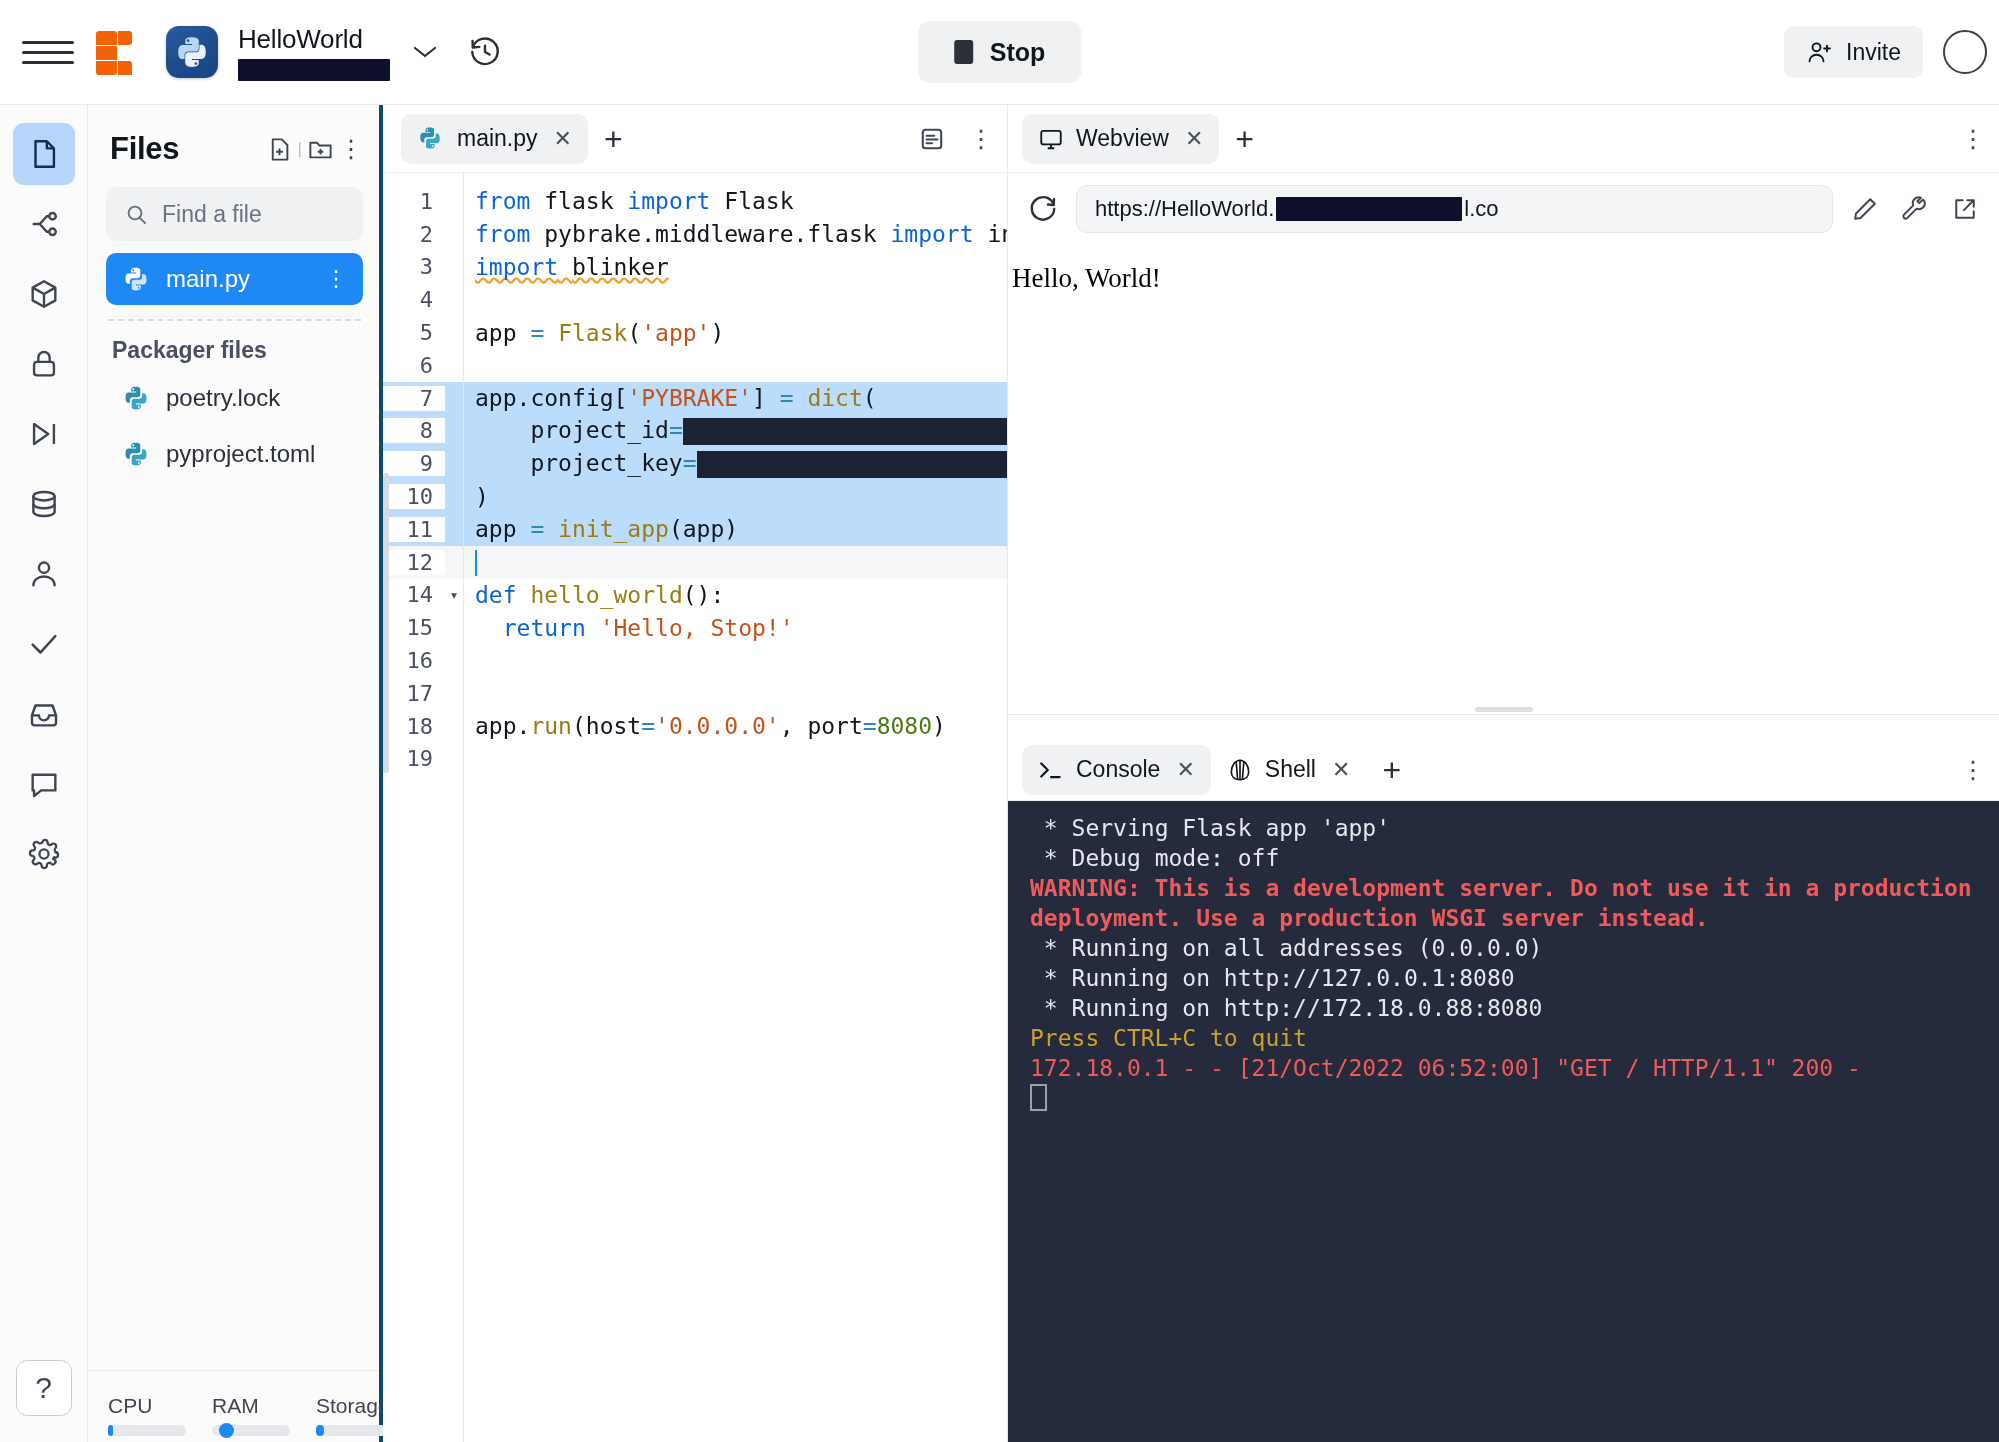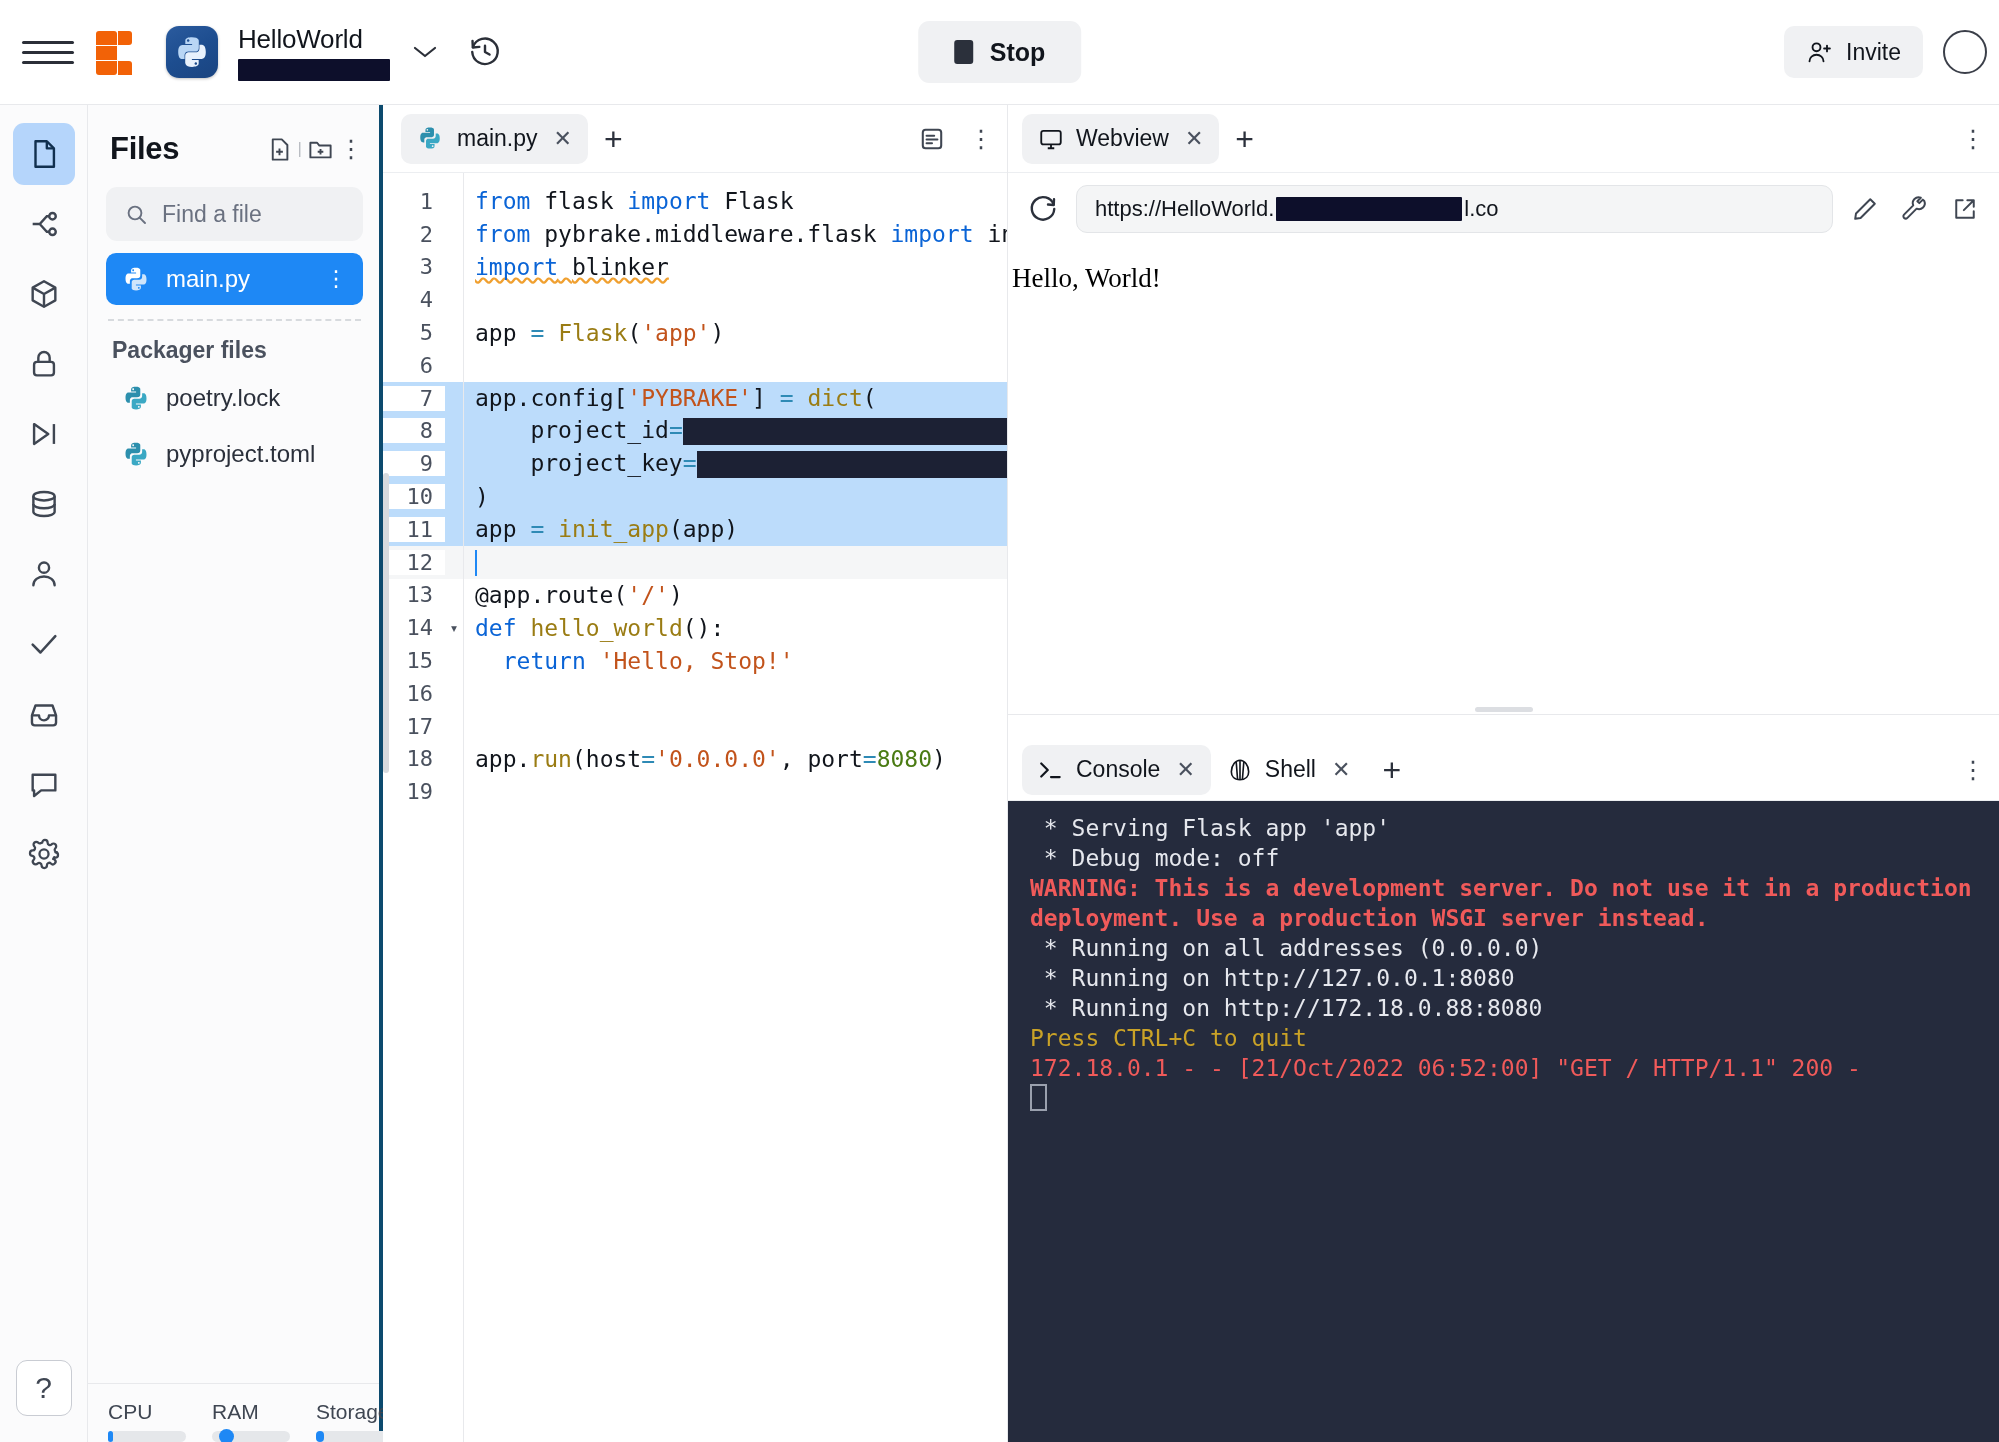--- a/index.html
+++ b/index.html
@@ -111,21 +111,21 @@
   }
   .file-row.sel { background:#1e88f5; color:#fff; }
   .file-row .kebab { margin-left:auto; color:#fff; font-size:22px; letter-spacing:0; line-height:.6;}
   .divider-dash { margin:14px 18px 0 20px; border-top:2px dashed #d7dade; }
   .group-label { padding:16px 0 4px 24px; font-size:23px; font-weight:700; color:#4a515e; }
   .file-row.plain { margin-top:4px; }
   .pyglyph { width:28px; height:28px; flex:0 0 28px; }
 
   .statusbar {
     margin-top:auto; border-top:1px solid #e8e9ec;
-    height:59px; display:flex; align-items:center; gap:0; padding:16px 14px 0 20px;
+    height:72px; display:flex; align-items:center; gap:0; padding:16px 14px 0 20px;
   }
   .meter { display:flex; flex-direction:column; gap:7px; margin-right:26px; }
   .meter .mlbl { font-size:21px; color:#3f4652; }
   .meter .track { width:78px; height:11px; background:#e5e7ea; border-radius:7px; position:relative; }
   .meter .fill { position:absolute; left:0; top:0; height:11px; border-radius:7px; background:#1e88f5; }
   .meter .dot { position:absolute; top:-2px; width:15px; height:15px; border-radius:50%; background:#1e88f5;}
   .chev-up { margin-left:auto; color:#3f4652; font-size:22px; cursor:pointer; }
 
   
   .editor-pane { flex:1; display:flex; flex-direction:column; min-width:0; background:#fff;
@@ -467,21 +467,20 @@
           <div class="code-line"><span class="ln">6</span><span class="fold"></span><span class="ctext"></span></div>
 
           <div class="code-line hl-row" style="width:840px"><span class="ln" style="background:#fff">7</span><span class="fold" style="background:#fff"></span><span class="ctext"><span class="pl">app</span><span class="pl">.config</span><span class="pl">[</span><span class="str">'PYBRAKE'</span><span class="pl">]</span> <span class="op">=</span> <span class="fn">dict</span><span class="pl">(</span></span></div>
           <div class="code-line hl-row" style="width:840px"><span class="ln" style="background:#fff">8</span><span class="fold" style="background:#fff"></span><span class="ctext"><span class="pl">    project_id</span><span class="op">=</span><span class="redbox" style="width:385px;height:27px;"></span></span></div>
           <div class="code-line hl-row" style="width:840px"><span class="ln" style="background:#fff">9</span><span class="fold" style="background:#fff"></span><span class="ctext"><span class="pl">    project_key</span><span class="op">=</span><span class="redbox" style="width:400px;height:27px;"></span></span></div>
           <div class="code-line hl-row" style="width:840px"><span class="ln" style="background:#fff">10</span><span class="fold" style="background:#fff"></span><span class="ctext"><span class="pl">)</span></span></div>
           <div class="code-line hl-row" style="width:840px"><span class="ln" style="background:#fff">11</span><span class="fold" style="background:#fff"></span><span class="ctext"><span class="pl">app</span> <span class="op">=</span> <span class="fn">init_app</span><span class="pl">(</span><span class="pl">app</span><span class="pl">)</span></span></div>
 
           <div class="code-line cur-row" style="width:840px"><span class="ln" style="background:#fff">12</span><span class="fold" style="background:#fff"></span><span class="ctext"><span class="caret"></span></span></div>
 
-          <div class="code-line"><span class="ln">13</span><span class="fold"></span><span class="ctext"><span class="dec">@app.route</span><span class="pl">(</span><span class="str">'/'</span><span class="pl">)</span></span></div>
           <div class="code-line"><span class="ln">14</span><span class="fold">▾</span><span class="ctext"><span class="kw">def</span> <span class="fn">hello_world</span><span class="pl">():</span></span></div>
           <div class="code-line"><span class="ln">15</span><span class="fold"></span><span class="ctext"><span class="pl">  </span><span class="kw">return</span> <span class="str">'Hello, Stop!'</span></span></div>
           <div class="code-line"><span class="ln">16</span><span class="fold"></span><span class="ctext"></span></div>
           <div class="code-line"><span class="ln">17</span><span class="fold"></span><span class="ctext"></span></div>
           <div class="code-line"><span class="ln">18</span><span class="fold"></span><span class="ctext"><span class="pl">app</span><span class="pl">.</span><span class="fn">run</span><span class="pl">(host</span><span class="op">=</span><span class="str">'0.0.0.0'</span><span class="pl">, port</span><span class="op">=</span><span class="num">8080</span><span class="pl">)</span></span></div>
           <div class="code-line"><span class="ln">19</span><span class="fold"></span><span class="ctext"></span></div>
         </div>
       </div>
     </div>
 

